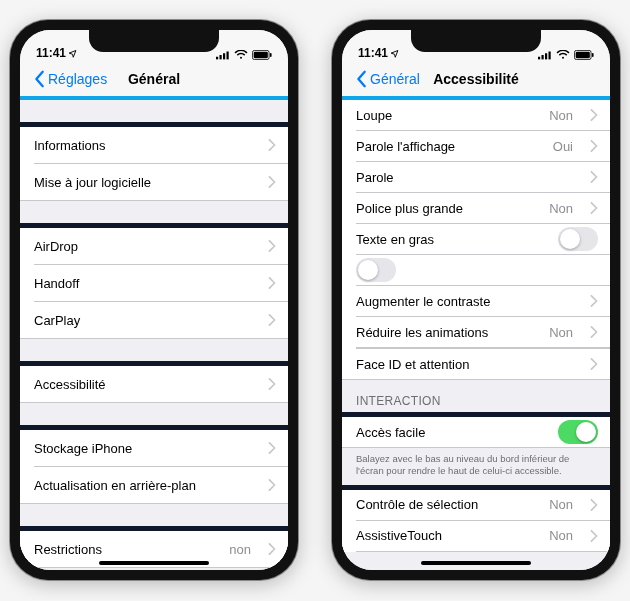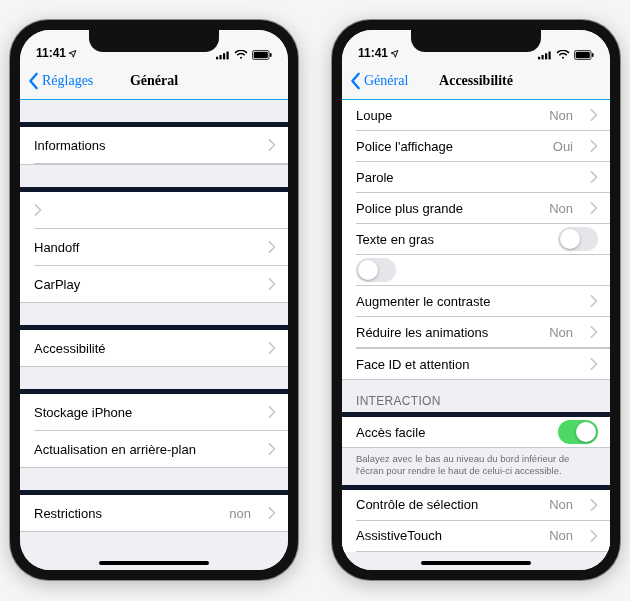--- a/index.html
+++ b/index.html
@@ -52,26 +52,25 @@
     font-weight: 600;
     background: #f7f7f8;
   }
   .status-left { display:flex; align-items:center; gap:2px;}
   .status-right { display: flex; gap: 4px; align-items: center; }
   .status-right svg { display:block; }
   .nav {
     height: 38px;
     min-height: 38px;
     background: #f7f7f8;
-    border-bottom: 1px solid #0ea5e9;
+    border-bottom: 4px solid #0ea5e9;
     display: flex;
     align-items: center;
     position: relative;
-    padding: 0 8px;
-    font-family: Liberation Serif, serif;
+    padding: 0 14px;
   }
   .nav-back {
     display: flex;
     align-items: center;
     color: #007aff;
     font-size: 14px;
   }
   .nav-back svg { margin-right: 2px; }
   .nav-title {
     position: absolute;
@@ -180,24 +179,31 @@
     <div class="content" id="left-content">
         <div style="height: 22px;"></div>
         <div class="row-list">
           <div class="row">
             <span class="row-label">Informations</span>
             <svg class="chevron" width="8" height="12" viewBox="0 0 8 14" fill="none" stroke="#c7c7cc" stroke-width="2" stroke-linecap="round" stroke-linejoin="round">
               <polyline points="1,1 7,7 1,13"></polyline>
             </svg>
           </div>
           <div class="row-sep"></div>
-        </div>
-        <div style="height: 22px;"></div>
-        <div class="row-list">
-          <div class="row">
+          <div class="row">
+            <span class="row-label">Mise à jour logicielle</span>
+            <svg class="chevron" width="8" height="12" viewBox="0 0 8 14" fill="none" stroke="#c7c7cc" stroke-width="2" stroke-linecap="round" stroke-linejoin="round">
+              <polyline points="1,1 7,7 1,13"></polyline>
+            </svg>
+          </div>
+        </div>
+        <div style="height: 22px;"></div>
+        <div class="row-list">
+          <div class="row">
+            <span class="row-label">AirDrop</span>
             <svg class="chevron" width="8" height="12" viewBox="0 0 8 14" fill="none" stroke="#c7c7cc" stroke-width="2" stroke-linecap="round" stroke-linejoin="round">
               <polyline points="1,1 7,7 1,13"></polyline>
             </svg>
           </div>
           <div class="row-sep"></div>
           <div class="row">
             <span class="row-label">Handoff</span>
             <svg class="chevron" width="8" height="12" viewBox="0 0 8 14" fill="none" stroke="#c7c7cc" stroke-width="2" stroke-linecap="round" stroke-linejoin="round">
               <polyline points="1,1 7,7 1,13"></polyline>
             </svg>
@@ -295,21 +301,21 @@
         <div class="row-list" style="border-top: none;">
           <div class="row compact">
             <span class="row-label">Loupe</span>
             <span class="row-value">Non</span>
             <svg class="chevron" width="8" height="12" viewBox="0 0 8 14" fill="none" stroke="#c7c7cc" stroke-width="2" stroke-linecap="round" stroke-linejoin="round">
               <polyline points="1,1 7,7 1,13"></polyline>
             </svg>
           </div>
           <div class="row-sep"></div>
           <div class="row compact">
-            <span class="row-label">Police l'affichage</span>
+            <span class="row-label">Parole l'affichage</span>
             <span class="row-value">Oui</span>
             <svg class="chevron" width="8" height="12" viewBox="0 0 8 14" fill="none" stroke="#c7c7cc" stroke-width="2" stroke-linecap="round" stroke-linejoin="round">
               <polyline points="1,1 7,7 1,13"></polyline>
             </svg>
           </div>
           <div class="row-sep"></div>
           <div class="row compact">
             <span class="row-label">Parole</span>
             <svg class="chevron" width="8" height="12" viewBox="0 0 8 14" fill="none" stroke="#c7c7cc" stroke-width="2" stroke-linecap="round" stroke-linejoin="round">
               <polyline points="1,1 7,7 1,13"></polyline>

